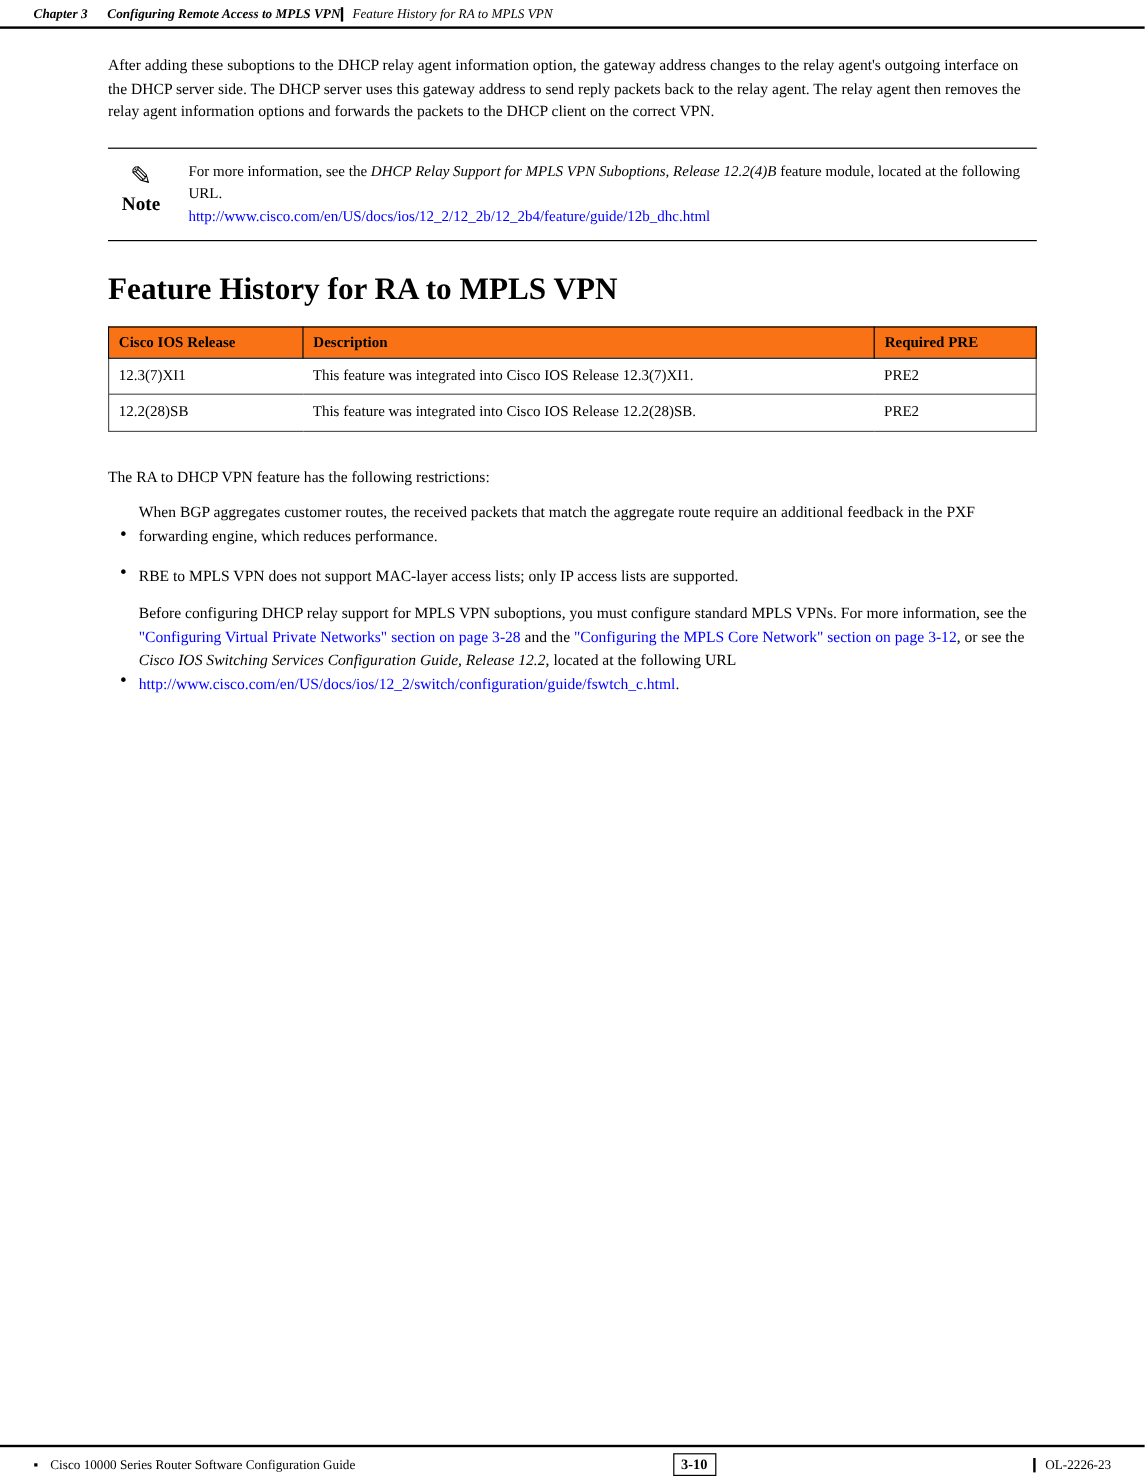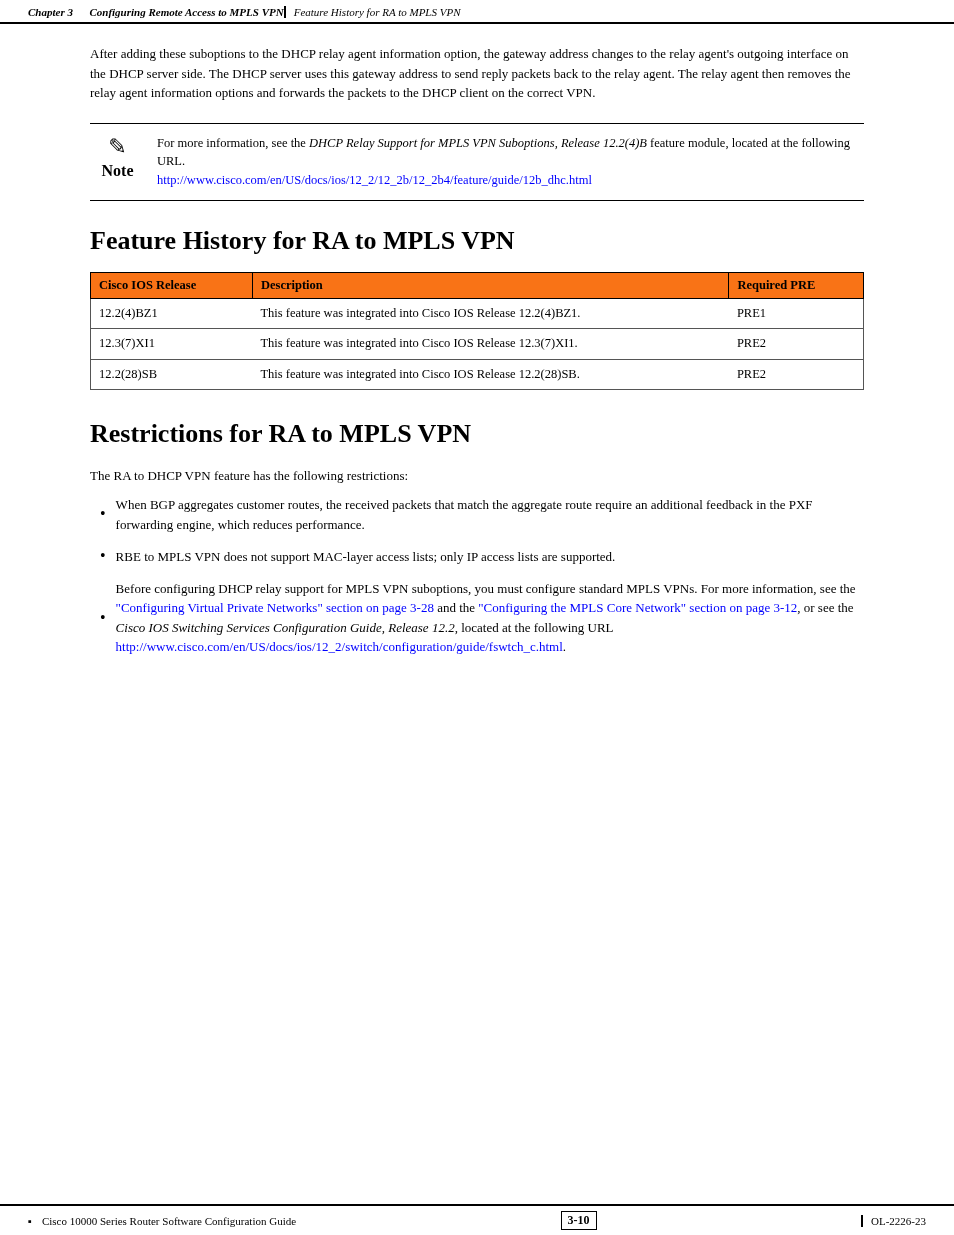--- a/index.html
+++ b/index.html
@@ -133,21 +133,21 @@
       list-style: none;
       padding: 0;
       margin-left: 10px;
     }
     .bullet-list li {
       display: flex;
       gap: 10px;
       margin-bottom: 12px;
       font-size: 13px;
       line-height: 1.5;
-      align-items: center;
+      align-items: flex-end;
     }
     .bullet-list li::before {
       content: "•";
       font-size: 16px;
       line-height: 1.3;
       flex-shrink: 0;
     }
     .bullet-list li a {
       color: #00f;
       text-decoration: none;
@@ -217,39 +217,33 @@
 
   <table class="feature-table">
     <thead>
       <tr>
         <th>Cisco IOS Release</th>
         <th>Description</th>
         <th>Required PRE</th>
       </tr>
     </thead>
     <tbody id="feature-table-body">
-    <tr>
-    <td>12.2(4)BZ1</td>
-    <td>This feature was integrated into Cisco IOS Release 12.2(4)BZ1.</td>
-    <td>PRE1</td>
-  </tr>
         <tr>
     <td>12.3(7)XI1</td>
     <td>This feature was integrated into Cisco IOS Release 12.3(7)XI1.</td>
     <td>PRE2</td>
   </tr>
         <tr>
     <td>12.2(28)SB</td>
     <td>This feature was integrated into Cisco IOS Release 12.2(28)SB.</td>
     <td>PRE2</td>
   </tr>
       </tbody>
   </table>
 
-  <div class="section-heading">Restrictions for RA to MPLS VPN</div>
 
   <p class="restrictions-intro">The RA to DHCP VPN feature has the following restrictions:</p>
 
   <ul class="bullet-list" id="restrictions-list">
   <li>
         <span>When BGP aggregates customer routes, the received packets that match the aggregate route require an additional feedback in the PXF forwarding engine, which reduces performance.</span>
       </li>
       <li>
         <span>RBE to MPLS VPN does not support MAC-layer access lists; only IP access lists are supported.</span>
       </li>

